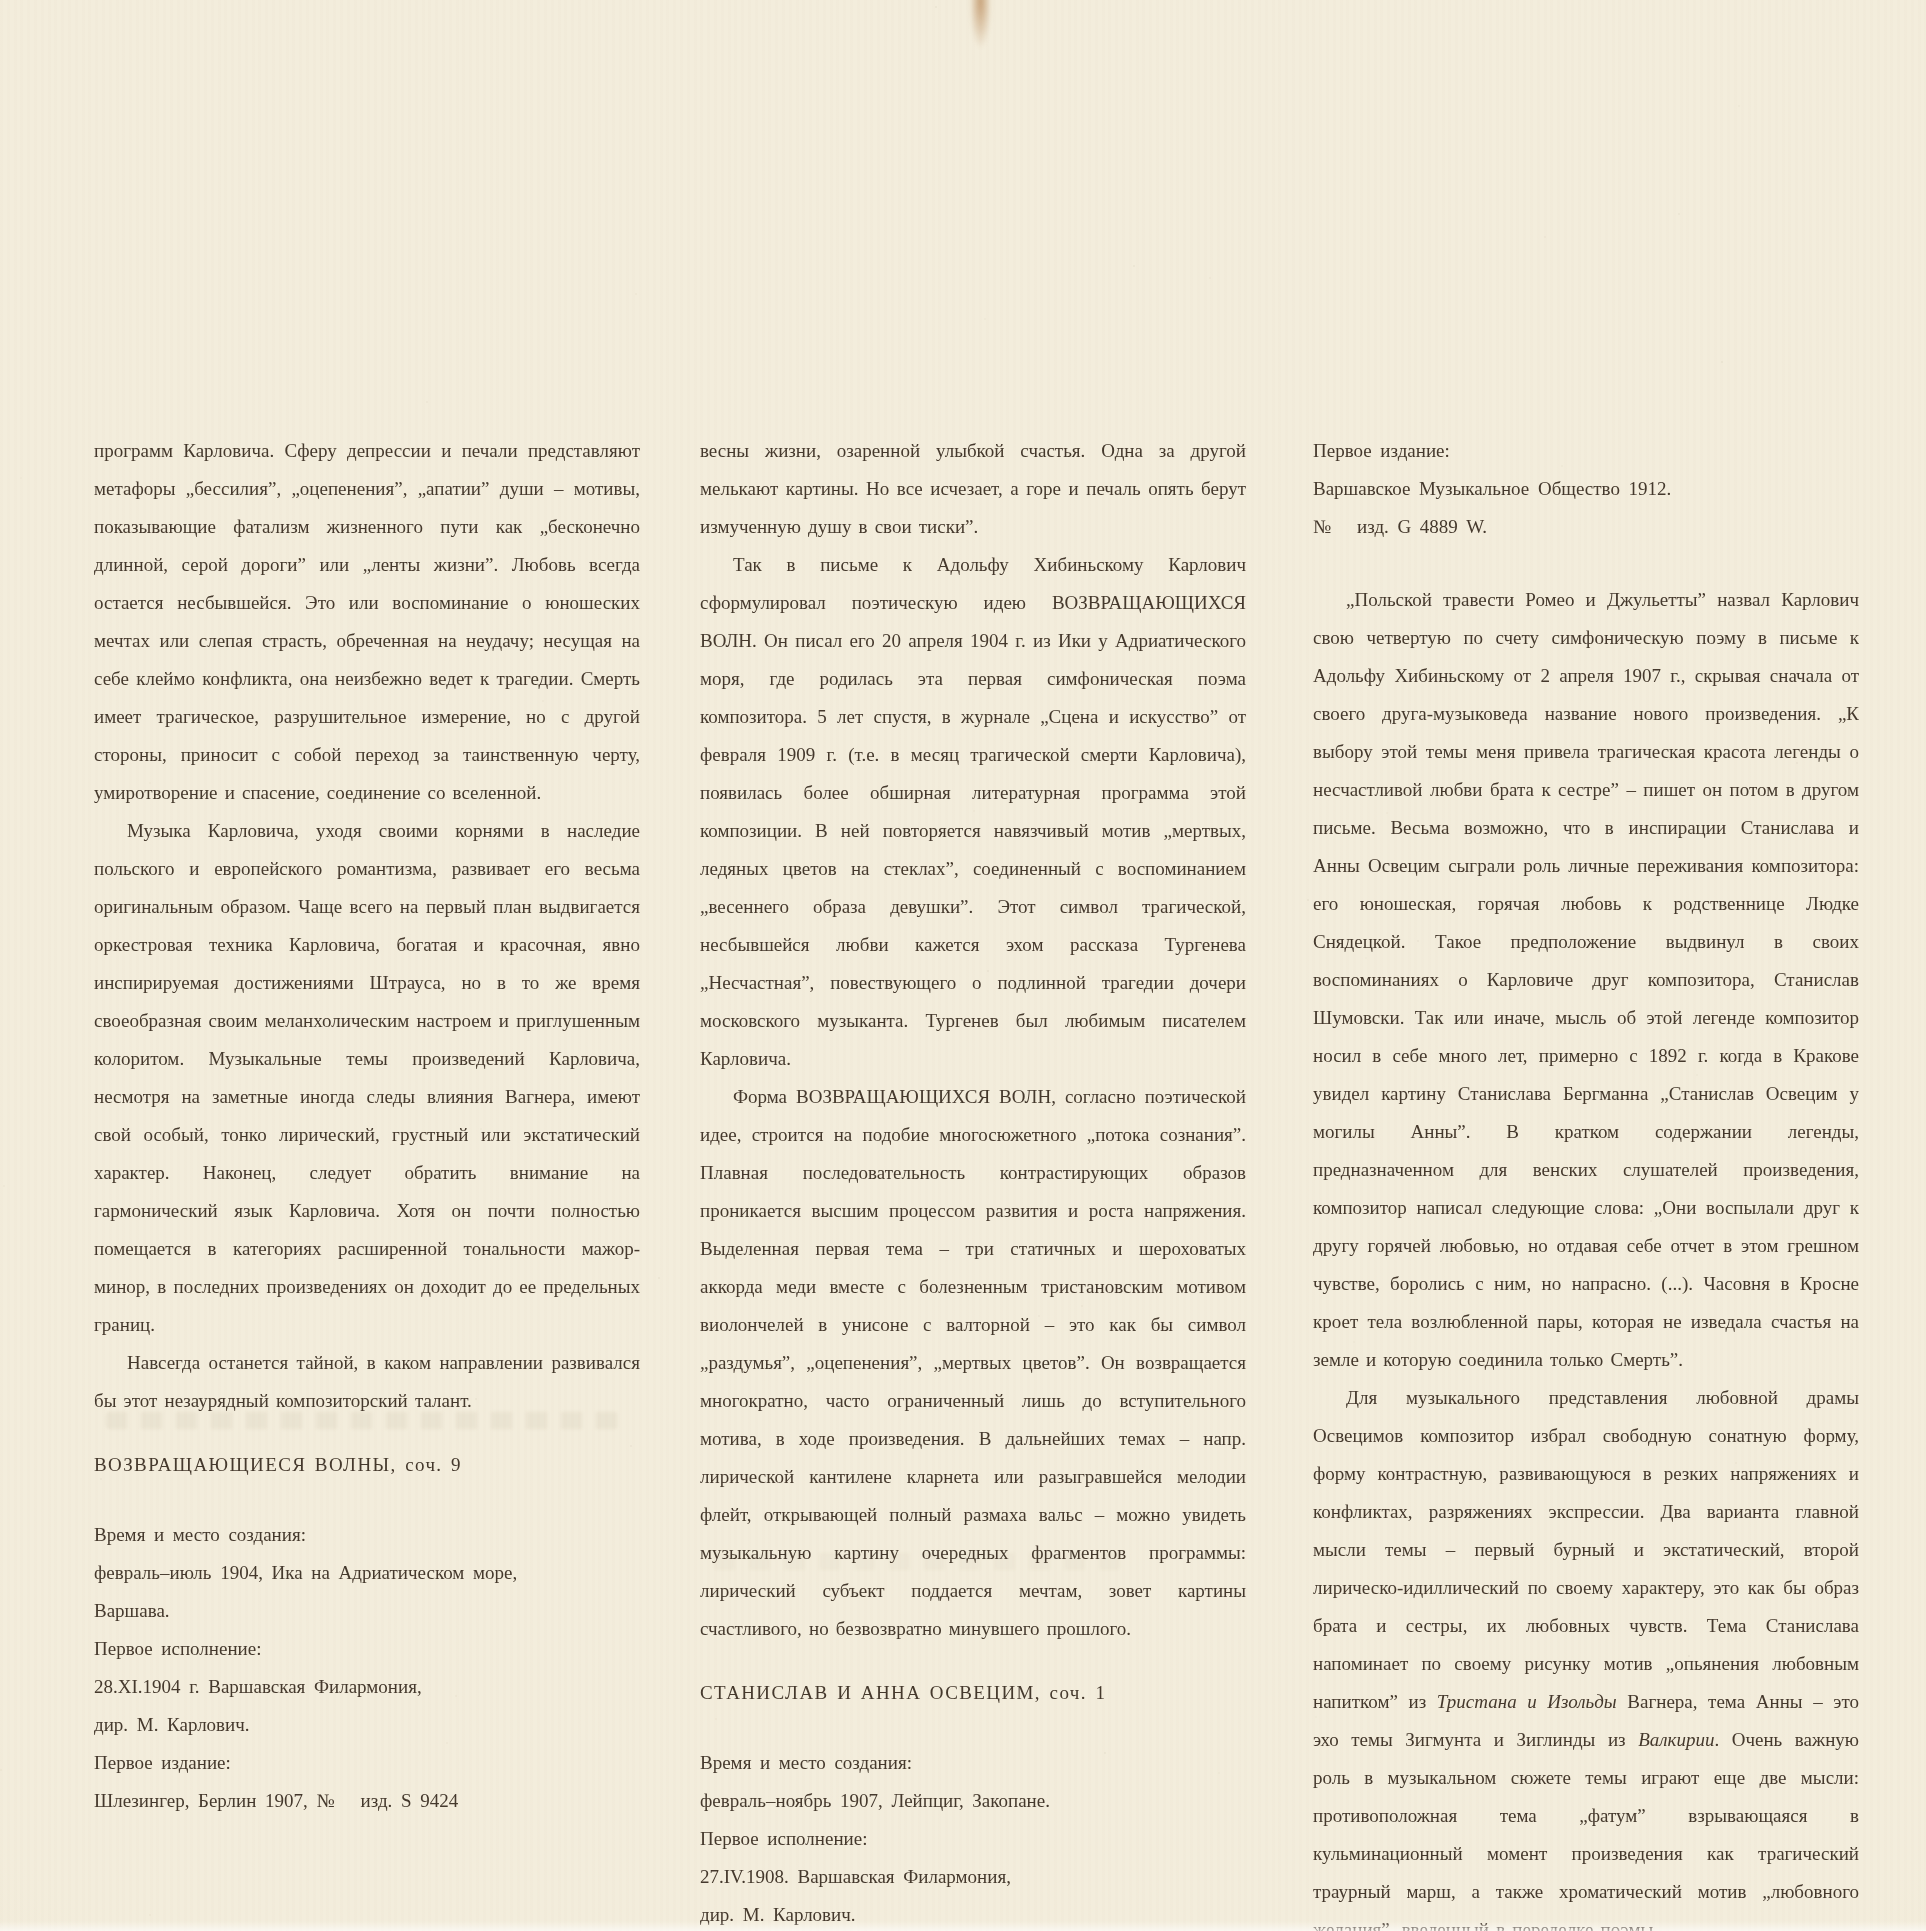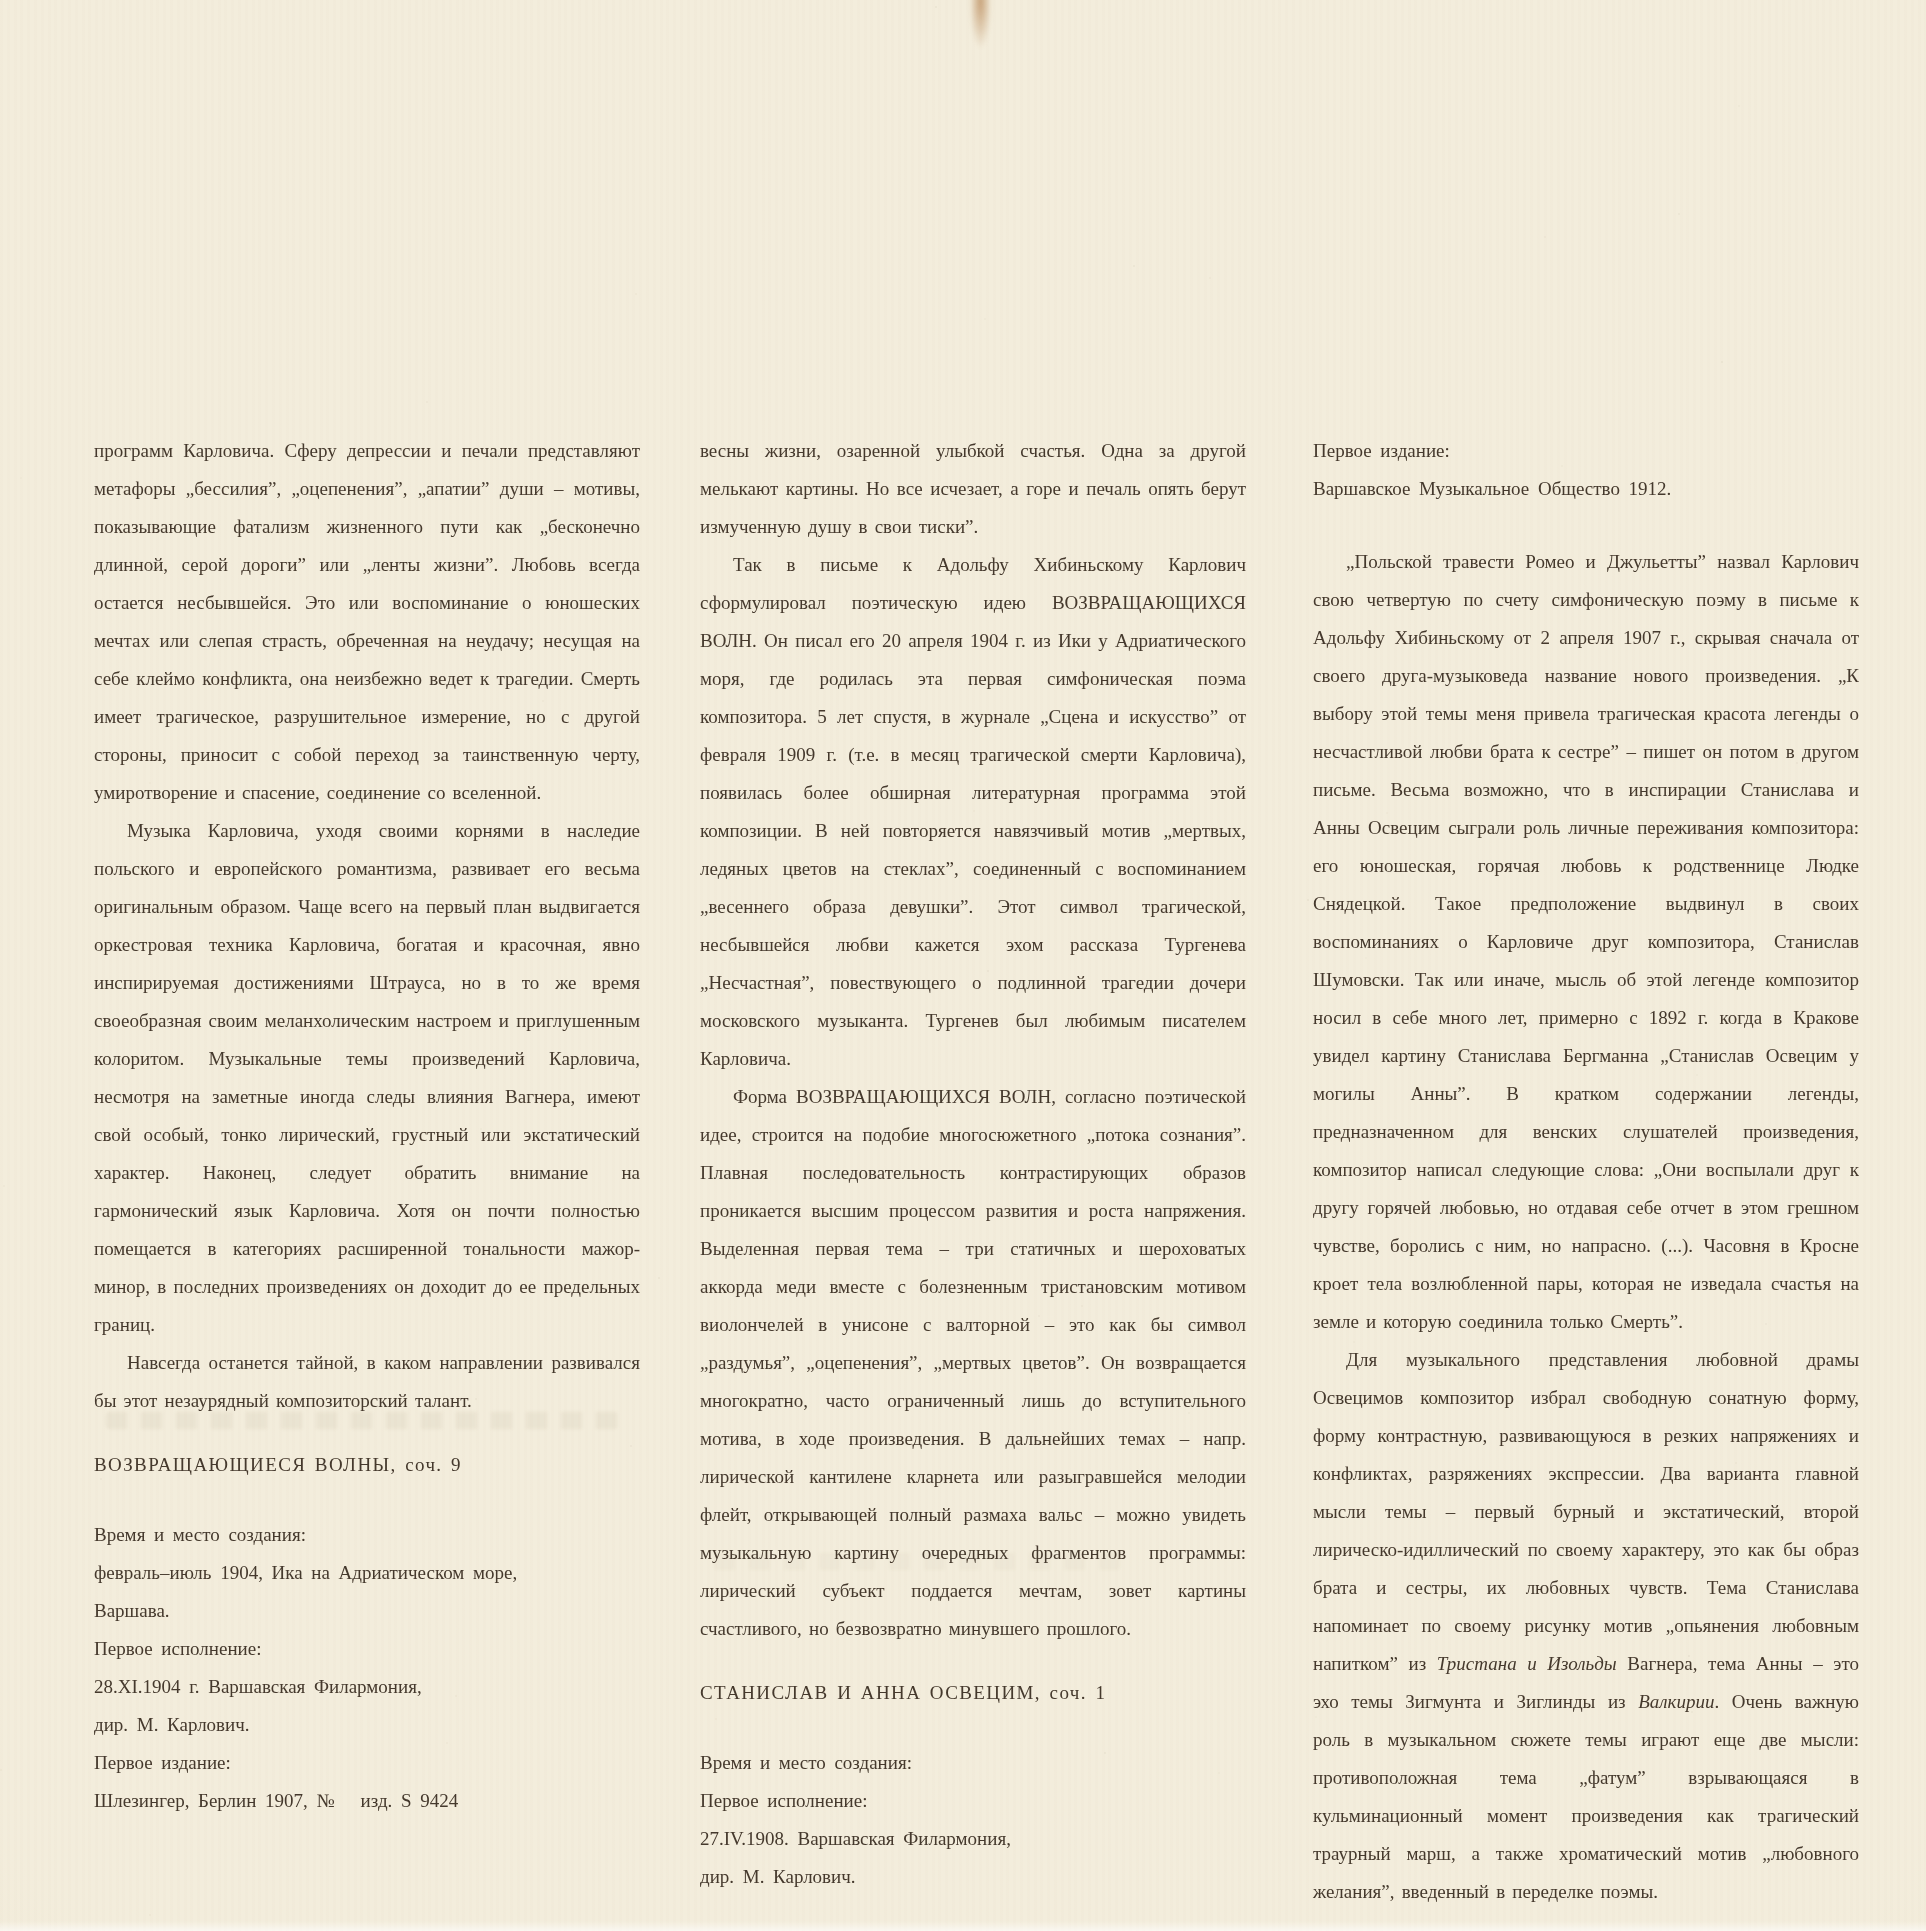--- a/index.html
+++ b/index.html
@@ -139,29 +139,31 @@
         <div class="credit-line">Шлезингер, Берлин 1907, №&nbsp;&nbsp;&nbsp;изд. S 9424</div>
       </div>
     </div>
   <div class="column col-2">
       <p class="para"><span>весны жизни, озаренной улыбкой счастья. Одна за другой мелькают картины. Но все исчезает, а горе и печаль опять берут измученную душу в свои тиски”.</span></p>
       <p class="para indent"><span>Так в письме к Адольфу Хибиньскому Карлович сформулировал поэтическую идею ВОЗВРАЩАЮЩИХСЯ ВОЛН. Он писал его 20 апреля 1904 г. из Ики у Адриатического моря, где родилась эта первая симфоническая поэма композитора. 5 лет спустя, в журнале „Сцена и искусство” от февраля 1909 г. (т.е. в месяц трагической смерти Карловича), появилась более обширная литературная программа этой композиции. В ней повторяется навязчивый мотив „мертвых, ледяных цветов на стеклах”, соединенный с воспоминанием „весеннего образа девушки”. Этот символ трагической, несбывшейся любви кажется эхом рассказа Тургенева „Несчастная”, повествующего о подлинной трагедии дочери московского музыканта. Тургенев был любимым писателем Карловича.</span></p>
       <p class="para indent"><span>Форма ВОЗВРАЩАЮЩИХСЯ ВОЛН, согласно поэтической идее, строится на подобие многосюжетного „потока сознания”. Плавная последовательность контрастирующих образов проникается высшим процессом развития и роста напряжения. Выделенная первая тема – три статичных и шероховатых аккорда меди вместе с болезненным тристановским мотивом виолончелей в унисоне с валторной – это как бы символ „раздумья”, „оцепенения”, „мертвых цветов”. Он возвращается многократно, часто ограниченный лишь до вступительного мотива, в ходе произведения. В дальнейших темах – напр. лирической кантилене кларнета или разыгравшейся мелодии флейт, открывающей полный размаха вальс – можно увидеть музыкальную картину очередных фрагментов программы: лирический субъект поддается мечтам, зовет картины счастливого, но безвозвратно минувшего прошлого.</span></p>
       <div class="heading">СТАНИСЛАВ И АННА ОСВЕЦИМ, соч. 1</div>
       <div class="credits">
         <div class="credit-line">Время и место создания:</div>
+        <div class="credit-line">февраль–ноябрь 1907, Лейпциг, Закопане.</div>
         <div class="credit-line">Первое исполнение:</div>
         <div class="credit-line">27.IV.1908. Варшавская Филармония,</div>
         <div class="credit-line">дир. М. Карлович.</div>
       </div>
     </div>
   <div class="column col-3">
       <div class="credits">
         <div class="credit-line">Первое издание:</div>
         <div class="credit-line">Варшавское Музыкальное Общество 1912.</div>
+        <div class="credit-line">№&nbsp;&nbsp;&nbsp;изд. G 4889 W.</div>
       </div>
       <p class="para indent"><span>„Польской травести Ромео и Джульетты” назвал Карлович свою четвертую по счету симфоническую поэму в письме к Адольфу Хибиньскому от 2 апреля 1907 г., скрывая сначала от своего друга-музыковеда название нового произведения. „К выбору этой темы меня привела трагическая красота легенды о несчастливой любви брата к сестре” – пишет он потом в другом письме. Весьма возможно, что в инспирации Станислава и Анны Освецим сыграли роль личные переживания композитора: его юношеская, горячая любовь к родственнице Людке Снядецкой. Такое предположение выдвинул в своих воспоминаниях о Карловиче друг композитора, Станислав Шумовски. Так или иначе, мысль об этой легенде композитор носил в себе много лет, примерно с 1892 г. когда в Кракове увидел картину Станислава Бергманна „Станислав Освецим у могилы Анны”. В кратком содержании легенды, предназначенном для венских слушателей произведения, композитор написал следующие слова: „Они воспылали друг к другу горячей любовью, но отдавая себе отчет в этом грешном чувстве, боролись с ним, но напрасно. (...). Часовня в Кросне кроет тела возлюбленной пары, которая не изведала счастья на земле и которую соединила только Смерть”.</span></p>
       <p class="para indent"><span>Для музыкального представления любовной драмы Освецимов композитор избрал свободную сонатную форму, форму контрастную, развивающуюся в резких напряжениях и конфликтах, разряжениях экспрессии. Два варианта главной мысли темы – первый бурный и экстатический, второй лирическо-идиллический по своему характеру, это как бы образ брата и сестры, их любовных чувств. Тема Станислава напоминает по своему рисунку мотив „опьянения любовным напитком” из </span><span class="italic">Тристана и Изольды</span><span> Вагнера, тема Анны – это эхо темы Зигмунта и Зиглинды из </span><span class="italic">Валкирии</span><span>. Очень важную роль в музыкальном сюжете темы играют еще две мысли: противоположная тема „фатум” взрывающаяся в кульминационный момент произведения как трагический траурный марш, а также хроматический мотив „любовного желания”, введенный в переделке поэмы.</span></p>
     </div>
 
   <div class="bottom-edge"></div>
 </div>
 
 
 </body></html>

